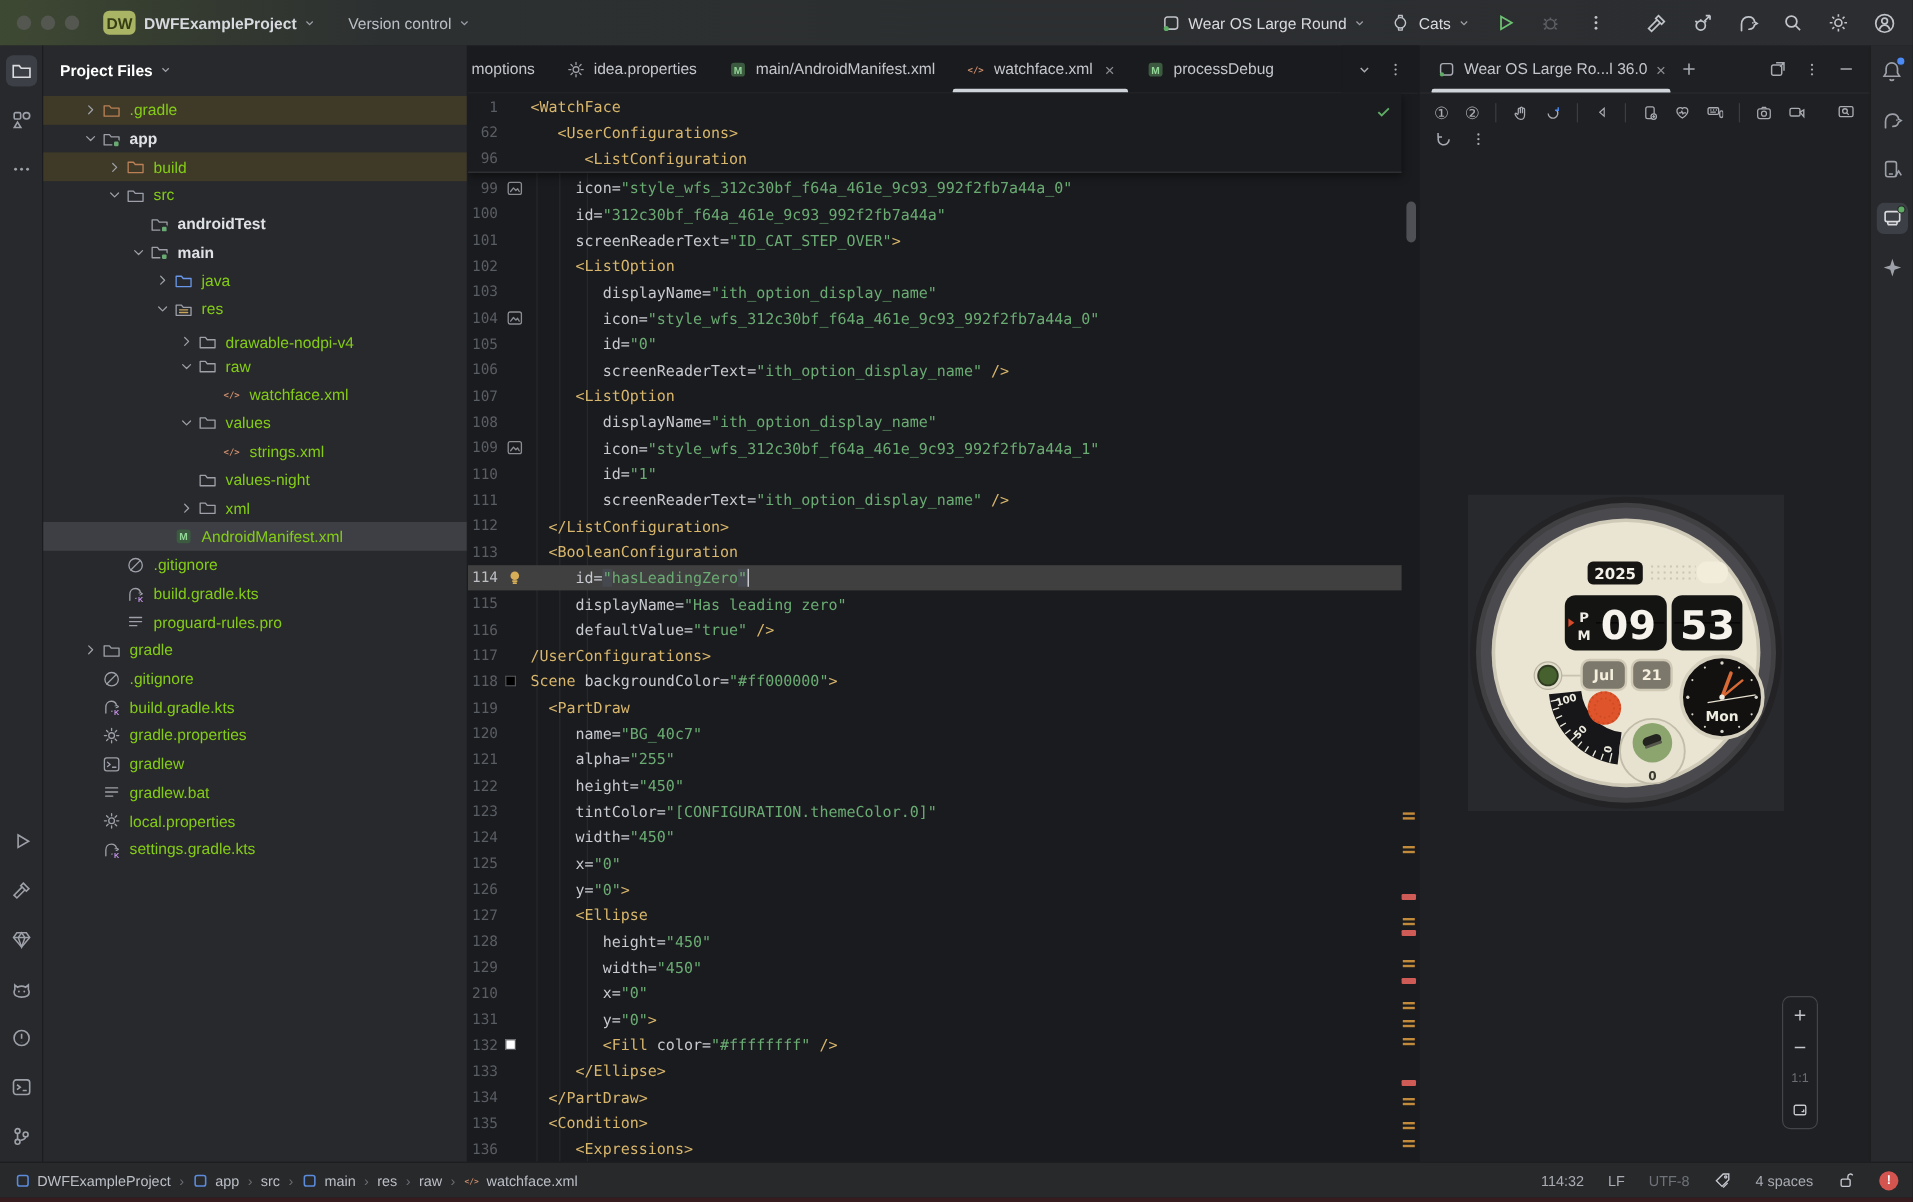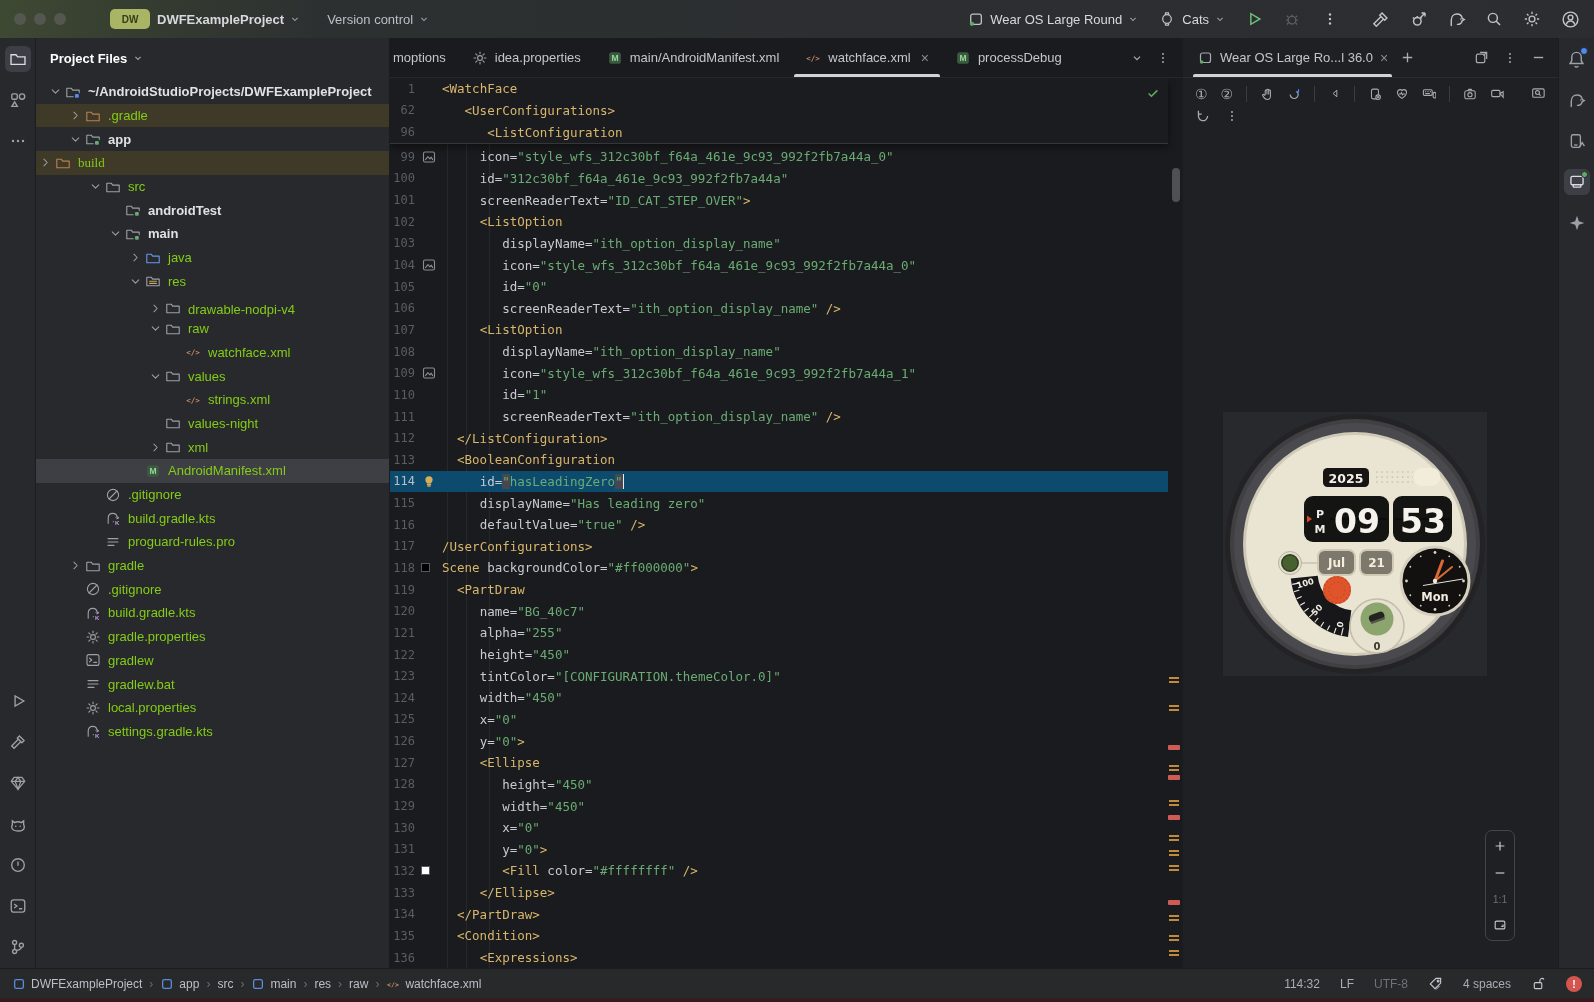--- a/index.html
+++ b/index.html
@@ -5,22 +5,22 @@
 * { box-sizing: border-box; margin: 0; padding: 0; }
 html,body { width:1594px; height:1002px; overflow:hidden; }
 body { background:#1e1f22; font-family:"Liberation Sans",sans-serif; color:#ced0d6; position:relative; font-size:13px; }
 svg { display:block; }
 
 
 .titlebar { height:38px; display:flex; align-items:center; padding:0 14px;
   background:linear-gradient(90deg,#3e4933 0%,#353c30 9%,#2d3031 20%,#2b2d30 100%); }
 .lights { display:flex; gap:8px; margin-right:20px; }
 .light { width:12px; height:12px; border-radius:50%; background:#54574f; }
-.proj-badge { width:40px; height:20px; border-radius:5px; background:#a9b465; color:#363e14;
-  font-size:10px; font-weight:bold; display:flex; align-items:center; justify-content:center; margin-right:7px;margin-left:24px; }
+.proj-badge { width:27px; height:20px; border-radius:5px; background:#a9b465; color:#363e14;
+  font-size:13px; font-weight:bold; display:flex; align-items:center; justify-content:center; margin-right:7px; }
 .tb-item { display:flex; align-items:center; gap:5px; color:#d7d9de; cursor:default; }
 .tb-item .chev { color:#9da0a8; }
 .bold { font-weight:bold; }
 .tb-group { display:flex; align-items:center; gap:18px; }
 .ticon { width:20px; height:20px; color:#c0c3c9; display:flex; align-items:center; justify-content:center; }
 .ticon.dim { color:#5b5e63; }
 .ticon.green { color:#6cc272; }
 
 
 .main { display:flex; height:930px; }
@@ -63,21 +63,21 @@
 .tab .close { color:#8a8d93; margin-left:3px; font-size:14px; line-height:1; }
 .tab-controls { position:absolute; right:0; top:0; height:39px; display:flex; align-items:center;
   gap:12px; padding:0 12px; background:#1a1b1e; color:#a8abb2; }
 
 .code { position:relative; flex:1; overflow:hidden; font-family:"DejaVu Sans Mono",monospace; font-size:12.5px; }
 .guide { position:absolute; top:65px; bottom:0; width:1px; background:#26282c; z-index:0; }
 .lines { position:absolute; top:0; left:0; right:14px; padding-top:68px; z-index:1; }
 .sticky { position:absolute; top:0; left:0; right:14px; background:#1b1c1f; z-index:3;
   border-bottom:1px solid #343639; box-shadow:0 3px 7px rgba(0,0,0,.45); }
 .cline { height:21.65px; display:flex; align-items:center; }
-.cline.cur { background:#0c4a6e; }
+.cline.cur { background:#404040; }
 .lnum { width:25px; text-align:right; color:#595d64; font-size:12px; flex:none; }
 .cline.cur .lnum { color:#bcbec4; }
 .lgut { width:27px; flex:none; display:flex; align-items:center; padding-left:6px; }
 .ltext { white-space:pre; }
 .t { color:#d8b66c; } .a { color:#c8cad1; } .v { color:#6aab73; }
 .q { color:#6aab73; background:#45484e; }
 .caret { display:inline-block; width:1.5px; height:15px; background:#e8eaee; vertical-align:text-bottom; }
 .sw { width:9px; height:9px; border:1px solid #55575c; }
 .stripecol { position:absolute; right:0; top:0; bottom:0; width:14px; z-index:4; }
 .mark-o { position:absolute; right:3px; width:10px; height:2px; background:#c28a3b; box-shadow:0 4px 0 #c28a3b; }
@@ -294,35 +294,20 @@
   </div>
 
   <div class="project">
     <div class="project-header">
       <span>Project Files</span>
       <svg width="12" height="12" viewBox="0 0 16 16" fill="none" stroke="#9da0a8" stroke-width="1.5">
           <path d="M4.5 6.5L8 10l3.5-3.5"></path>
         </svg>
     </div>
     <div class="tree" id="tree">
-        <div class="trow" style="padding-left: 10px;">
-          <span class="chevbox">
-            <svg viewBox="0 0 16 16" width="15" height="15" fill="none" stroke="currentColor" stroke-width="1.1" stroke-linecap="round" stroke-linejoin="round">
-              <path d="M4.5 6.2L8 9.7l3.5-3.5"></path>
-            </svg>
-          </span>
-          <span class="fic">
-            <svg viewBox="0 0 16 16" width="16" height="16" fill="none" stroke="currentColor" stroke-width="1.1" stroke-linecap="round" stroke-linejoin="round">
-              <path d="M1.8 12.8V4.2h4.4l1.5 1.9h6.5v6.7z" stroke="#9da0a8"></path>
-              <rect x="8.6" y="8.6" width="6.4" height="6.4" rx="1.6" fill="#27292c" stroke="none"></rect>
-              <rect x="10" y="10" width="3.8" height="3.8" rx="1" fill="#548af7" stroke="none"></rect>
-            </svg>
-          </span>
-          <span class="tlabel b">~/AndroidStudioProjects/DWFExampleProject</span>
-        </div>
         <div class="trow ex" style="padding-left: 30px;">
           <span class="chevbox">
             <svg viewBox="0 0 16 16" width="15" height="15" fill="none" stroke="currentColor" stroke-width="1.1" stroke-linecap="round" stroke-linejoin="round">
               <path d="M6.3 4.5L9.8 8l-3.5 3.5"></path>
             </svg>
           </span>
           <span class="fic">
             <svg viewBox="0 0 16 16" width="16" height="16" fill="none" stroke="currentColor" stroke-width="1.1" stroke-linecap="round" stroke-linejoin="round">
               <path d="M1.8 12.8V4.2h4.4l1.5 1.9h6.5v6.7z" stroke="#bb8055"></path>
             </svg>
@@ -337,21 +322,21 @@
           </span>
           <span class="fic">
             <svg viewBox="0 0 16 16" width="16" height="16" fill="none" stroke="currentColor" stroke-width="1.1" stroke-linecap="round" stroke-linejoin="round">
               <path d="M1.8 12.8V4.2h4.4l1.5 1.9h6.5v6.7z" stroke="#9da0a8"></path>
               <rect x="8.6" y="8.6" width="6.4" height="6.4" rx="1.6" fill="#27292c" stroke="none"></rect>
               <rect x="10" y="10" width="3.8" height="3.8" rx="1" fill="#6aab73" stroke="none"></rect>
             </svg>
           </span>
           <span class="tlabel b">app</span>
         </div>
-        <div class="trow ex" style=" font-family: Liberation Serif, serif;">
+        <div class="trow ex" style="padding-left: 50px;">
           <span class="chevbox">
             <svg viewBox="0 0 16 16" width="15" height="15" fill="none" stroke="currentColor" stroke-width="1.1" stroke-linecap="round" stroke-linejoin="round">
               <path d="M6.3 4.5L9.8 8l-3.5 3.5"></path>
             </svg>
           </span>
           <span class="fic">
             <svg viewBox="0 0 16 16" width="16" height="16" fill="none" stroke="currentColor" stroke-width="1.1" stroke-linecap="round" stroke-linejoin="round">
               <path d="M1.8 12.8V4.2h4.4l1.5 1.9h6.5v6.7z" stroke="#bb8055"></path>
             </svg>
           </span>
@@ -867,21 +852,21 @@
             <span class="lnum">128</span>
             <span class="lgut"></span>
             <span class="ltext" style="padding-left: 8ch;"><span class="a">height=</span><span class="v">"450"</span></span>
           </div>
           <div class="cline">
             <span class="lnum">129</span>
             <span class="lgut"></span>
             <span class="ltext" style="padding-left: 8ch;"><span class="a">width=</span><span class="v">"450"</span></span>
           </div>
           <div class="cline">
-            <span class="lnum">130</span>
+            <span class="lnum">210</span>
             <span class="lgut"></span>
             <span class="ltext" style="padding-left: 8ch;"><span class="a">x=</span><span class="v">"0"</span></span>
           </div>
           <div class="cline">
             <span class="lnum">131</span>
             <span class="lgut"></span>
             <span class="ltext" style="padding-left: 8ch;"><span class="a">y=</span><span class="v">"0"</span><span class="t">&gt;</span></span>
           </div>
           <div class="cline">
             <span class="lnum">132</span>

